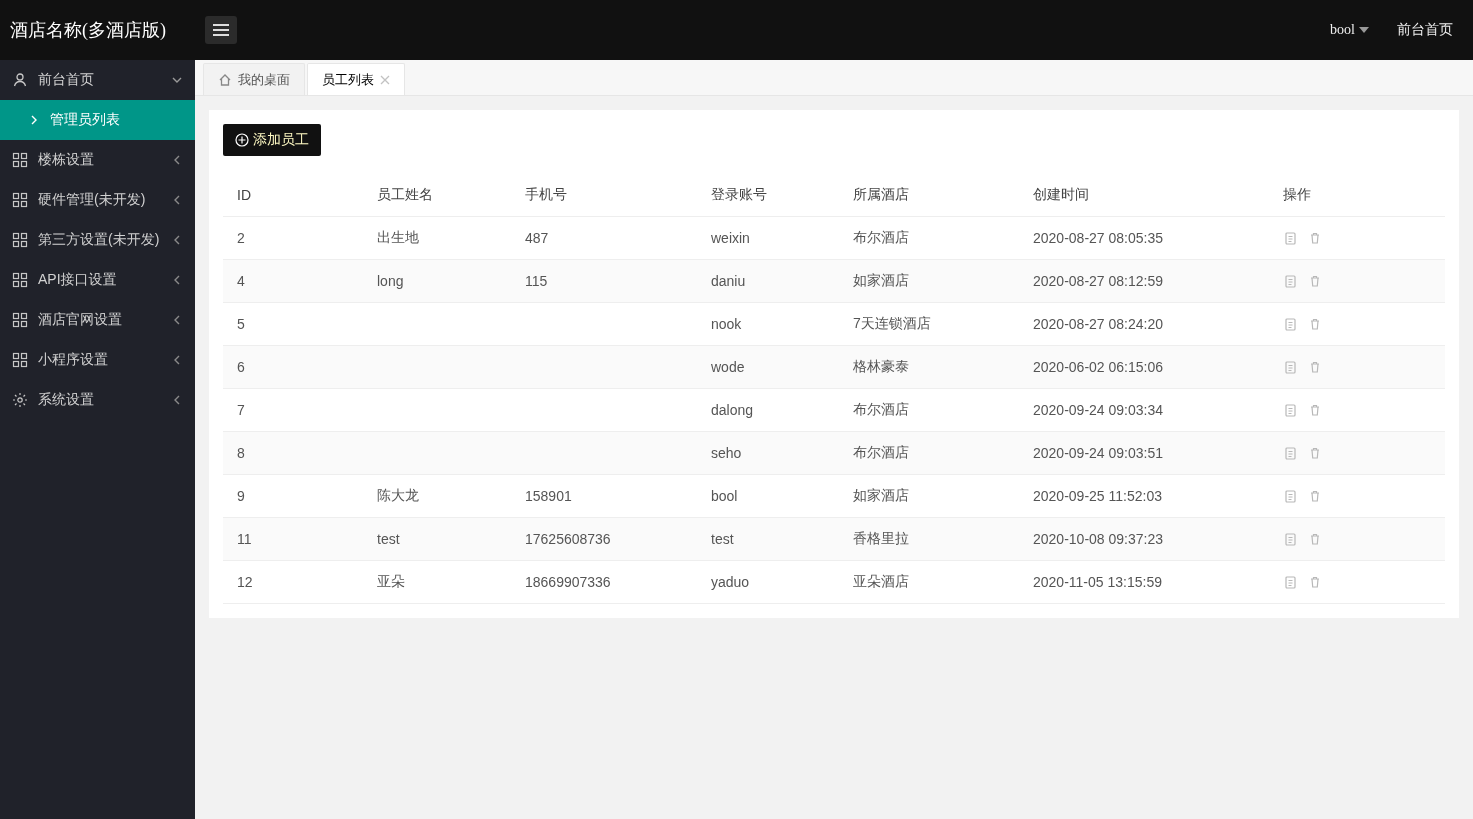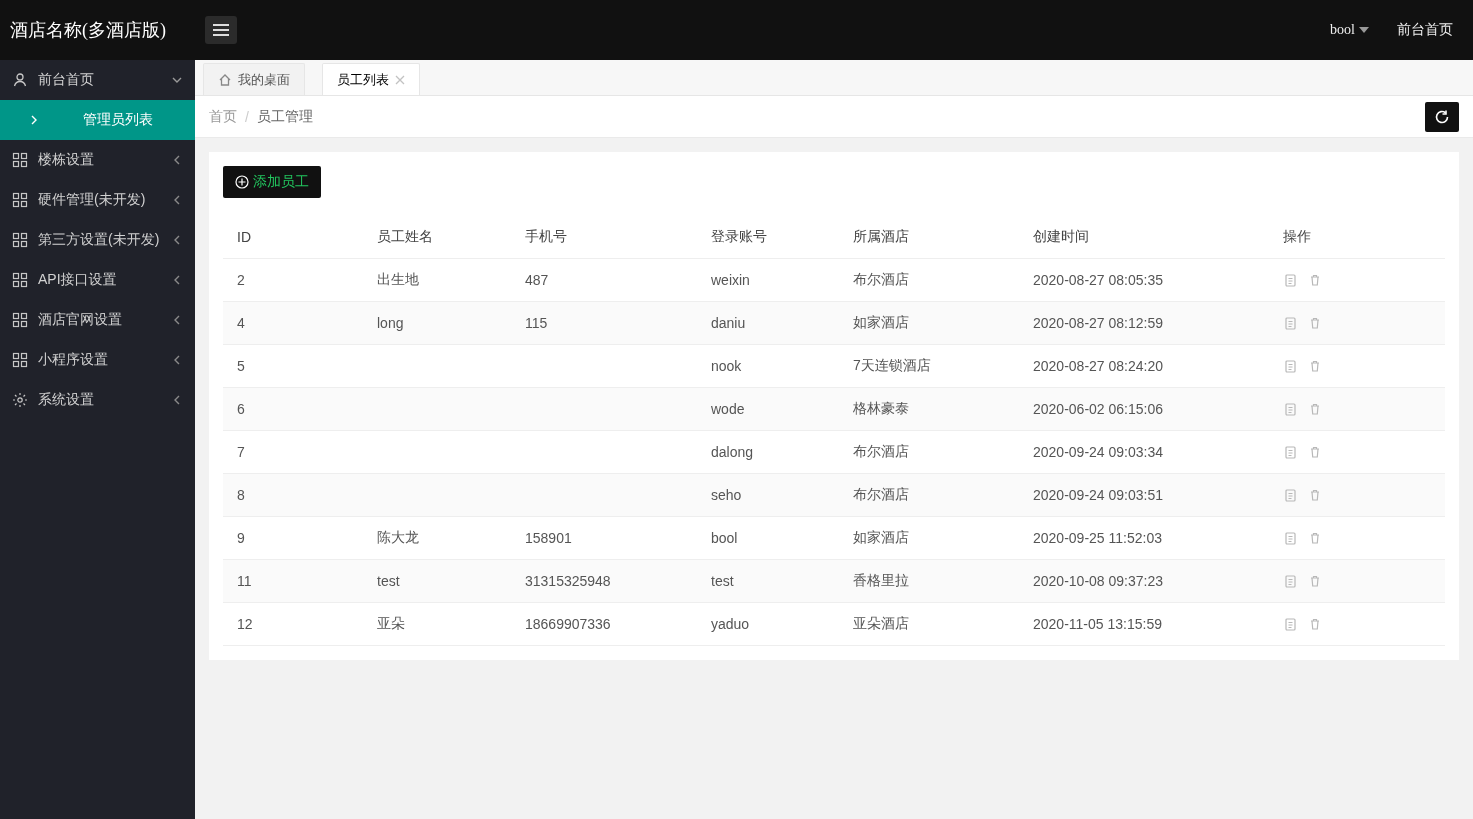--- a/index.html
+++ b/index.html
@@ -96,21 +96,20 @@
   }
   .nav-item.expanded .nav-chevron { color: #ccc; }
   .nav-sub-item {
     height: 40px;
     display: flex;
     align-items: center;
     padding-left: 28px;
     cursor: pointer;
     background: #009688;
     color: #fff;
-    gap: 33px;
   }
   .nav-sub-item .sub-chevron { margin-right: 10px; }
 
   
   .tabs {
     height: 36px;
     background: #f7f7f7;
     border-bottom: 1px solid #e6e6e6;
     display: flex;
     align-items: stretch;
@@ -174,21 +173,21 @@
     padding: 14px;
     flex: 1;
     overflow: auto;
   }
   .card {
     background: #fff;
     padding: 14px;
   }
   .add-btn {
     background: #111;
-    color: #22c55e;
+    color: #fef9c3;
     border: none;
     padding: 7px 12px;
     border-radius: 2px;
     font-size: 14px;
     cursor: pointer;
     display: inline-flex;
     align-items: center;
     gap: 4px;
   }
 
@@ -388,51 +387,38 @@
               <path d="M8 2 L4 6 L8 10" stroke="#8a8a8a" stroke-width="1.4" fill="none"></path>
             </svg>
           </span>
         </div>
       </div>
   </nav>
 
   <div class="main">
 
     <div class="tabs">
-      <div id="tabs-slot" style="display:flex;align-items:stretch;gap:15px;">
+      <div id="tabs-slot" style="display:flex;align-items:stretch;">
           <div class="tab">
             <svg width="14" height="14" viewBox="0 0 14 14">
               <path d="M2 7 L7 2 L12 7 M3.5 6 V12 H10.5 V6" stroke="#888" stroke-width="1.3" fill="none"></path>
             </svg>
             <span>我的桌面</span>
           </div>
           <div class="tab active">
             <span>员工列表</span>
             <span class="tab-close">
               <svg width="10" height="10" viewBox="0 0 10 10">
                 <path d="M1 1 L9 9 M9 1 L1 9" stroke="#c2c2c2" stroke-width="1.3"></path>
               </svg>
             </span>
           </div>
         </div>
     </div>
 
-    <div class="crumb-row">
-      <div class="crumbs">
-        <span>首页</span>
-        <span class="sep">/</span>
-        <span class="cur">员工管理</span>
-      </div>
-      <div class="refresh-btn">
-        <svg width="16" height="16" viewBox="0 0 16 16" fill="none">
-          <path d="M13.5 8a5.5 5.5 0 1 1-2-4.24" stroke="#fff" stroke-width="1.6" fill="none"></path>
-          <path d="M12 1.5 V5 H8.5" stroke="#fff" stroke-width="1.6" fill="none"></path>
-        </svg>
-      </div>
-    </div>
 
     <div class="content-wrap">
       <div class="card">
         <button class="add-btn">
           <svg width="14" height="14" viewBox="0 0 14 14">
             <circle cx="7" cy="7" r="6" stroke="#fff" stroke-width="1.2" fill="none"></circle>
             <path d="M7 3.5 V10.5 M3.5 7 H10.5" stroke="#fff" stroke-width="1.2"></path>
           </svg>
           <span>添加员工</span>
         </button>
@@ -644,21 +630,21 @@
                           <path d="M3 4h8M5.5 4V2.5h3V4M4 4l.7 8h4.6L10 4" stroke="#b8b8b8" stroke-width="1.2" fill="none"></path>
                         </svg>
                       </span>
                     </span>
                   </div>
                 </td>
               </tr>
               <tr>
                 <td>11</td>
                 <td>test</td>
-                <td>31315325948</td>
+                <td>17625608736</td>
                 <td>test</td>
                 <td>香格里拉</td>
                 <td>2020-10-08 09:37:23</td>
                 <td>
                   <div class="row-actions">
                     <span class="act-icon">
                       <span>
                         <svg width="14" height="14" viewBox="0 0 14 14">
                           <rect x="2" y="2" width="9" height="11" rx="1" stroke="#b8b8b8" stroke-width="1.2" fill="none"></rect>
                           <path d="M4.5 5.5h4M4.5 8h4M4.5 10.5h3" stroke="#b8b8b8" stroke-width="1"></path>

